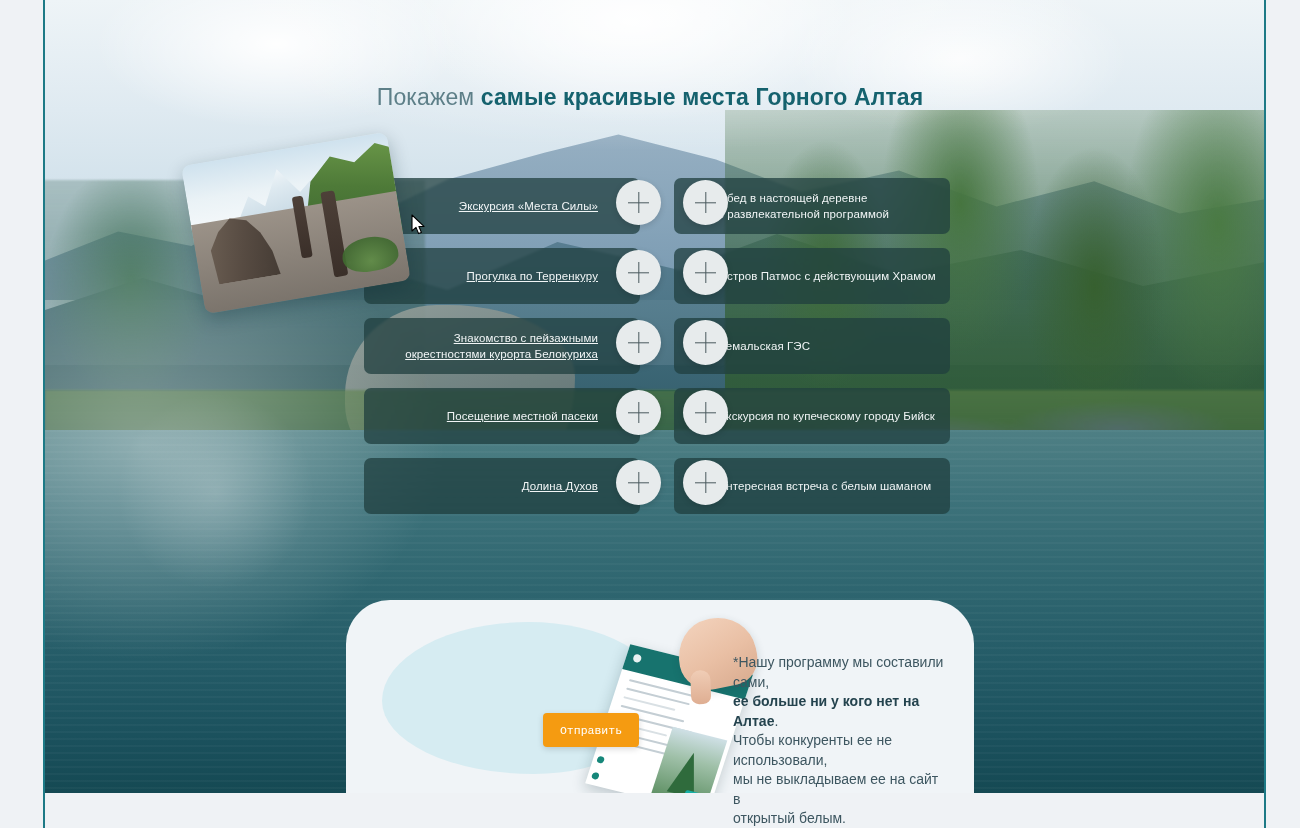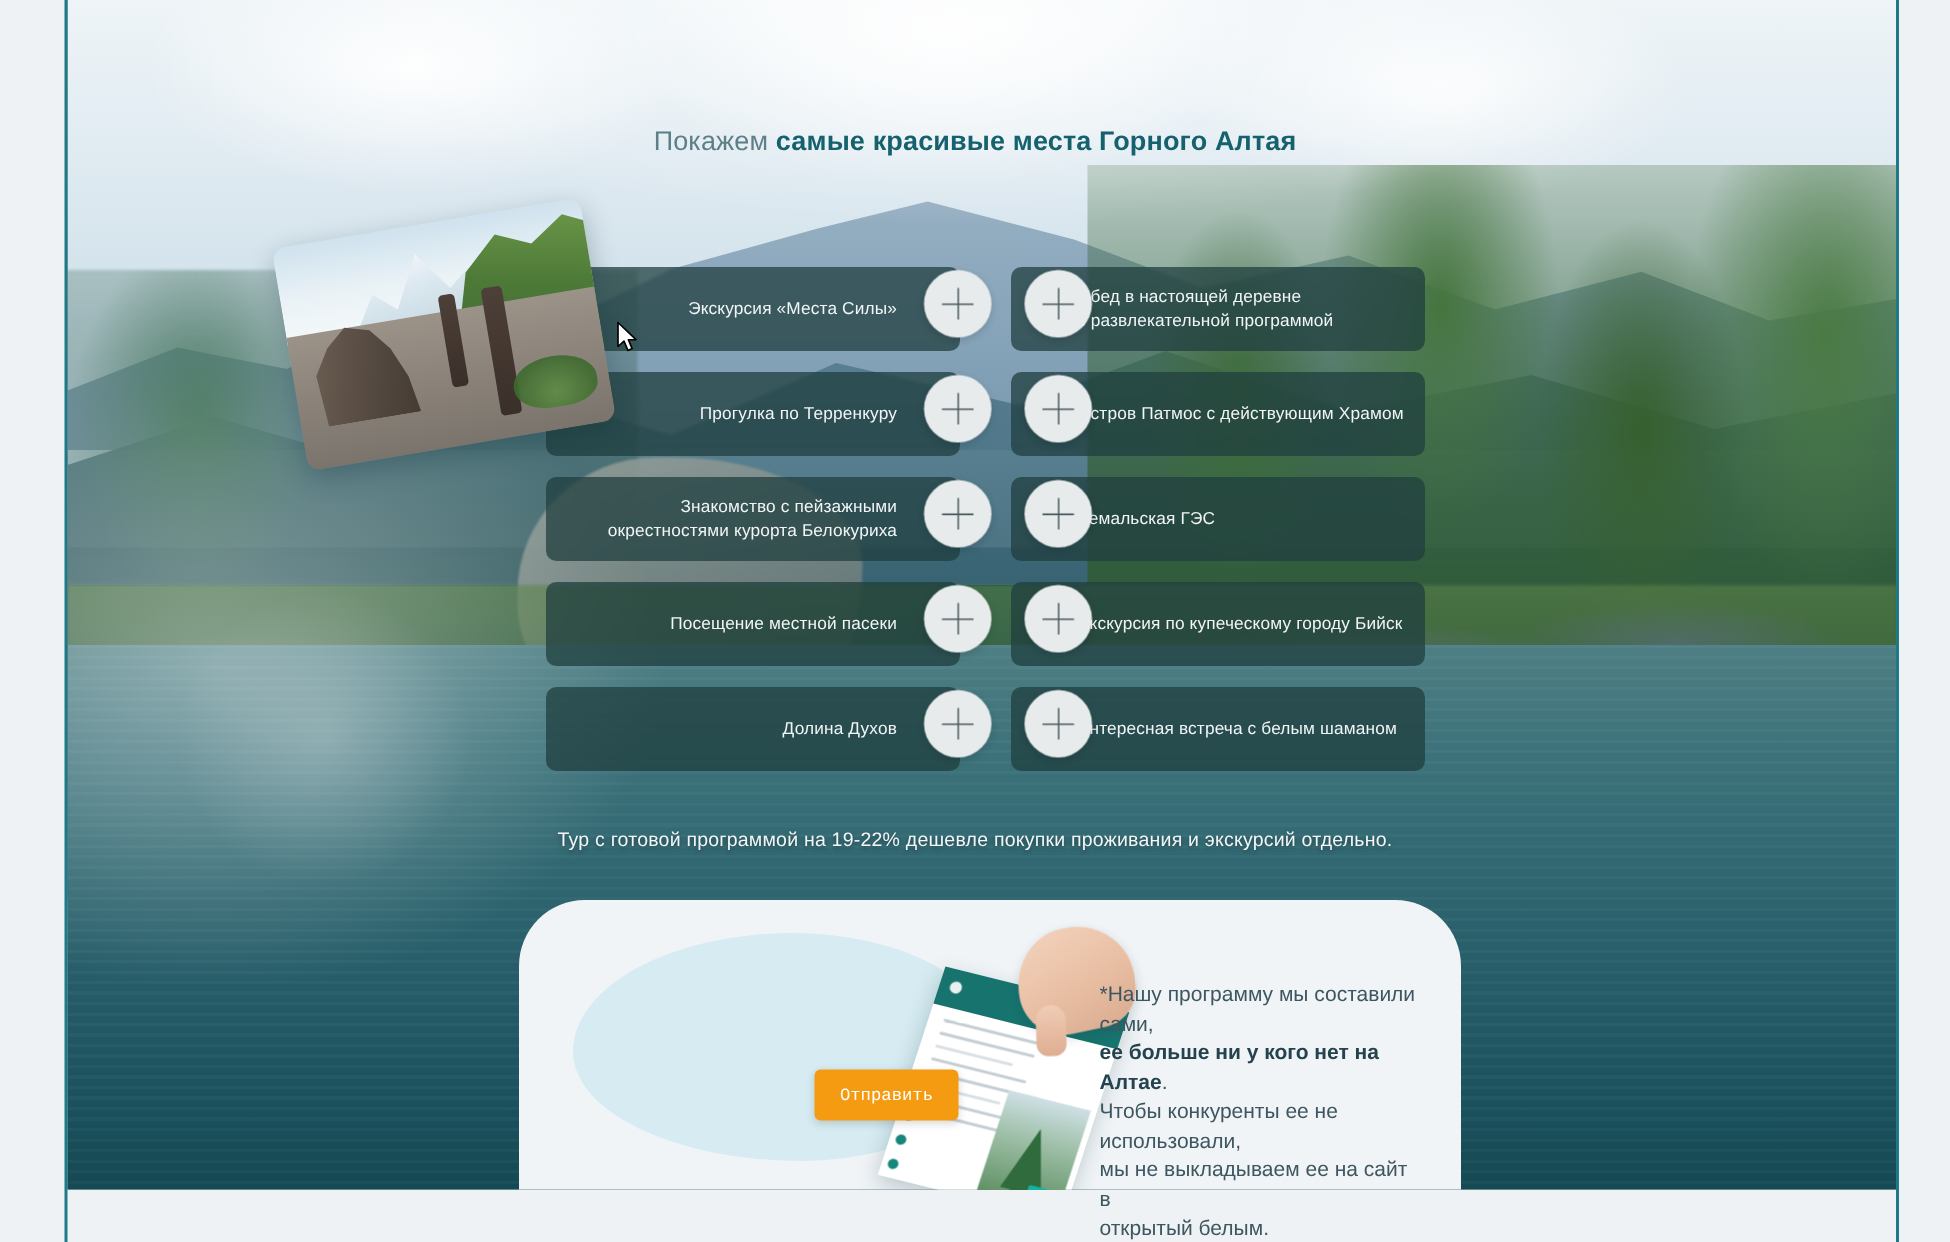--- a/index.html
+++ b/index.html
@@ -157,21 +157,21 @@
       radial-gradient(circle 140px at 14% 62%, rgba(255,255,255,.22), rgba(255,255,255,0) 70%),
       radial-gradient(ellipse 600px 180px at 50% 2%, rgba(255,255,255,.55), rgba(255,255,255,0) 75%);
     pointer-events: none;
   }
 
   
   .headline {
     position: absolute;
     left: 0; top: 84px; width: 1300px;
     text-align: center;
-    font-size: 18px;
+    font-size: 23px;
     letter-spacing: .1px;
     color: #5d7f88;
     font-weight: 400;
     z-index: 20;
     white-space: nowrap;
   }
   .headline b {
     font-weight: 700;
     color: #15626e;
   }
@@ -264,21 +264,21 @@
   }
   .opt-card.left  { width: 276px; justify-content: flex-end; padding-right: 42px; }
   .opt-card.right { width: 276px; justify-content: flex-start; padding-left: 44px; margin-left: 34px; }
 
   .opt-label {
     color: #f1f5f6;
     font-size: 11.5px;
     line-height: 16px;
     letter-spacing: .1px;
   }
-  .opt-card.left  .opt-label { text-align: right; }
+  .opt-card.left  .opt-label { text-align: right; text-decoration: underline; }
   .opt-card.right .opt-label { text-align: left; }
 
   .plus-btn {
     position: absolute;
     top: -3px;
     width: 45px; height: 45px;
     margin-top: 5px;
     border-radius: 50%;
     background: #e7ebec;
     box-shadow: 0 2px 6px rgba(0,0,0,.14);
@@ -531,21 +531,20 @@
       </div>
       <div class="plus-btn pl"></div>
       <div class="plus-btn pr"></div>
       <div class="opt-card right">
         <span class="opt-label" style="white-space:pre-line">Интересная встреча с белым шаманом</span>
       </div>
     </div>
 
   </div>
 
-  <p class="price-note">Тур с готовой программой на 19-22% дешевле покупки проживания и экскурсий отдельно.</p>
 
   <div class="cta-card">
     <div class="cta-blob"></div>
 
 
     <div class="brochure">
       <div class="sheet">
         <div class="sheet-header"></div>
         <div class="sheet-logo"></div>
         <div class="sheet-lines">

